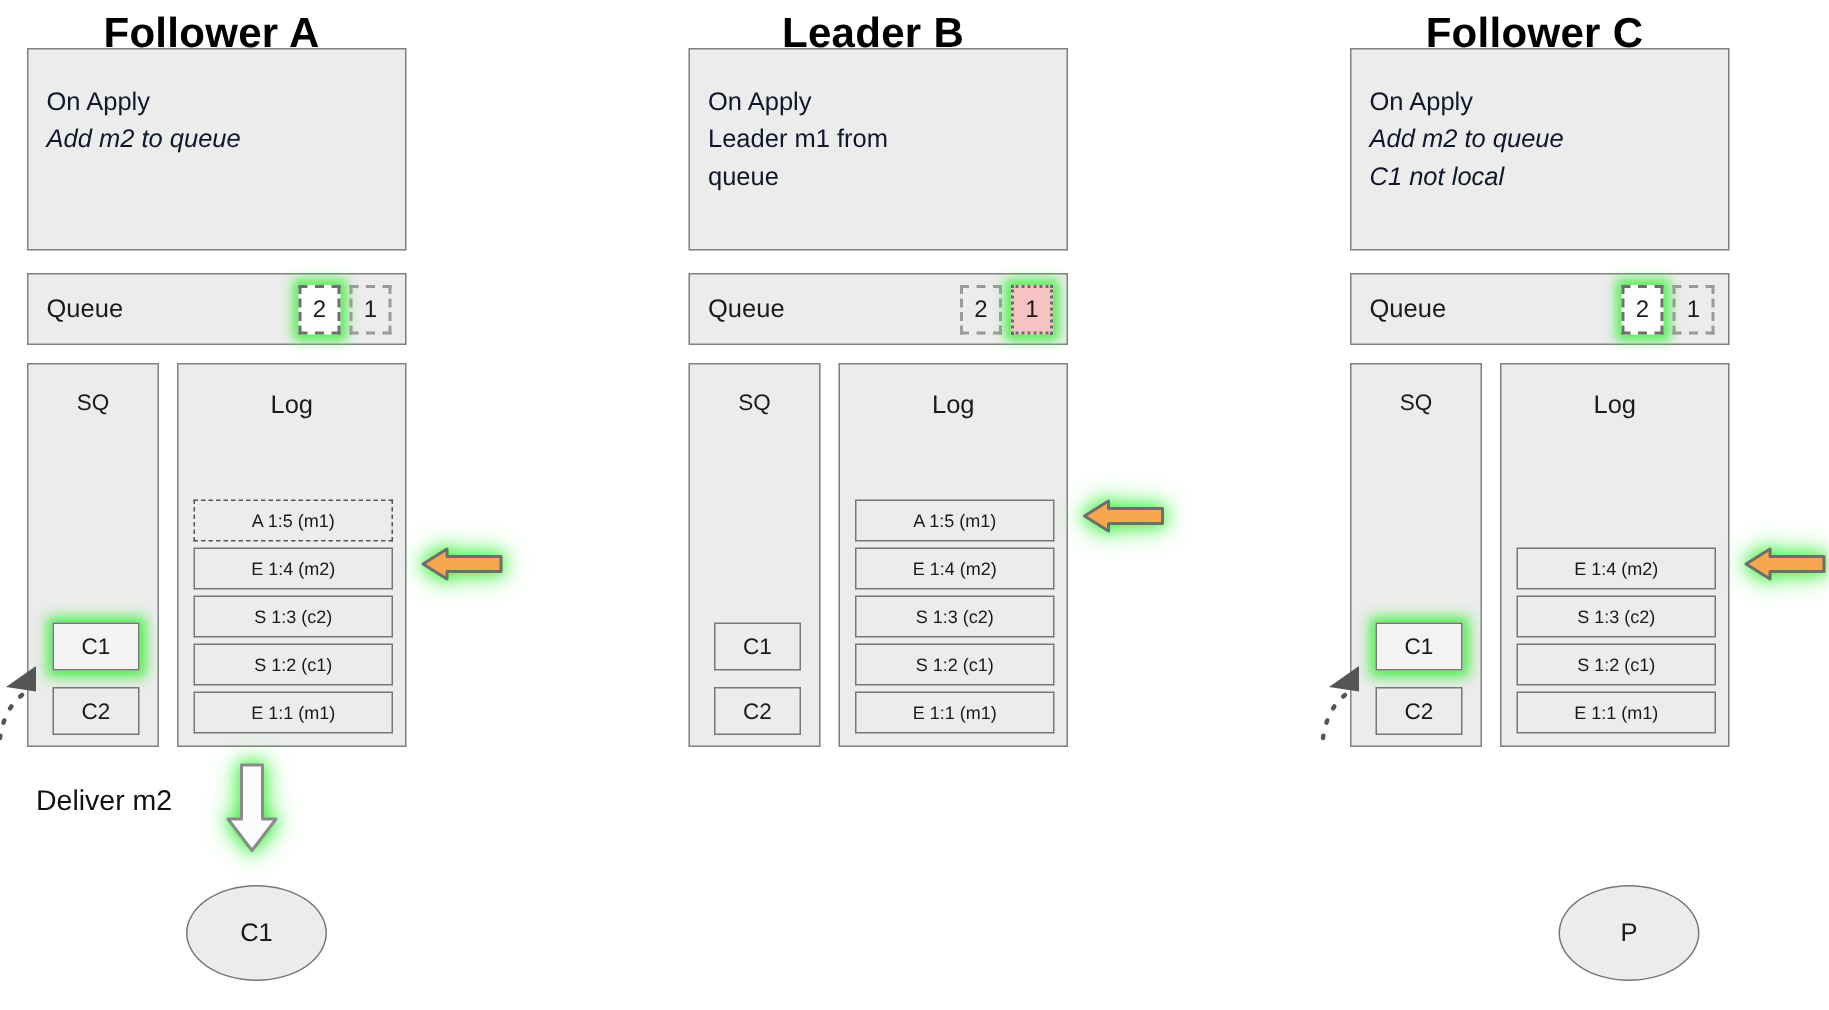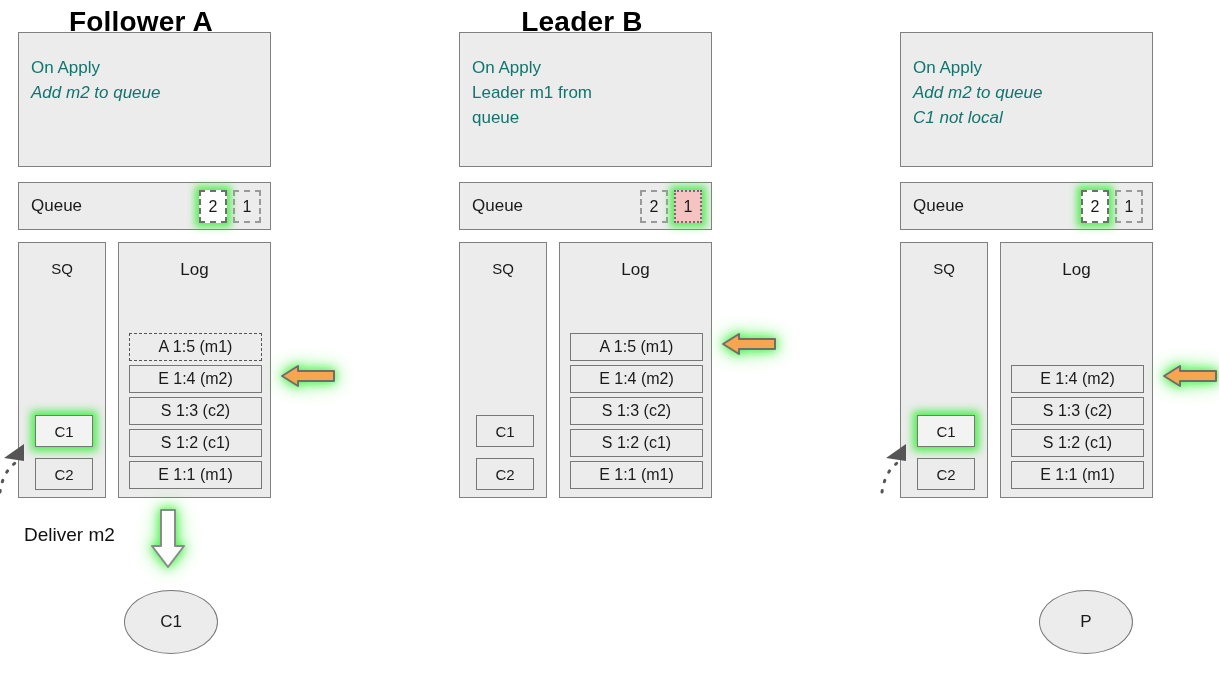--- a/index.html
+++ b/index.html
@@ -17,21 +17,21 @@
     position:absolute;top:6px;left:0;width:262px;text-align:center;
     font-size:28px;font-weight:bold;color:#000;letter-spacing:0.2px;
   }
 
   .panel{
     position:absolute;background:#ececec;border:1.5px solid #808080;
     box-sizing:border-box;
   }
 
   .onapply{left:8px;top:32px;width:253px;height:135px;}
-  .onapply .lines{position:absolute;left:12px;top:22px;font-size:17px;line-height:25px;color:#0f766e;}
+  .onapply .lines{position:absolute;left:12px;top:22px;font-size:17px;line-height:25px;color:#0f172a;}
   .onapply .l1{font-style:normal;}
   .onapply .lit{font-style:italic;}
 
   .queue{left:8px;top:182px;width:253px;height:48px;}
   .queue .qlabel{position:absolute;left:12px;top:13px;font-size:17px;}
   .qslots{position:absolute;right:9px;top:7px;display:flex;gap:6px;align-items:center;}
   .qslot{
     width:28px;height:33px;box-sizing:border-box;
     display:flex;align-items:center;justify-content:center;
     font-size:16px;color:#1a1a1a;background:#ffffff;
@@ -51,21 +51,21 @@
   }
   .sq .c1{top:172px;}
   .sq .c2{top:215px;}
   .sq .cbox.hi{box-shadow:0 0 8px 4px rgba(60,240,60,.9);background:#f3f3f3;}
 
   .log{left:108px;top:242px;width:153px;height:256px;}
   .log .hdr{position:absolute;top:17px;left:0;width:100%;text-align:center;font-size:17px;}
   .entries{position:absolute;left:10px;bottom:8px;width:133px;display:flex;flex-direction:column-reverse;gap:4px;}
   .entry{
     height:28px;box-sizing:border-box;background:#ececec;border:1.5px solid #777;
-    display:flex;align-items:center;justify-content:center;font-size:16px;white-space:nowrap;
+    display:flex;align-items:center;justify-content:center;font-size:12px;white-space:nowrap;
   }
   .entry.dashed{border:1.5px dashed #555;background:#ececec;}
 
   
   .oarrow{position:absolute;width:56px;height:28px;}
   .oarrow svg{display:block;filter:drop-shadow(0 0 5px rgba(60,240,60,.95))
                                drop-shadow(0 0 9px rgba(60,240,60,.7));}
 
   
   .dotfeed{position:absolute;width:36px;height:80px;}
@@ -185,20 +185,21 @@
   <div class="oarrow" style="left:270px;top:330px;">
     <svg width="56" height="28" viewBox="0 0 56 28">
       <polygon points="2,14 18,4 18,9 54,9 54,19 18,19 18,24" fill="#f5a64f" stroke="#6e6e6e" stroke-width="2" stroke-linejoin="round"></polygon>
     </svg>
   </div>
 
   <div class="ellipse" id="ell-b">P</div>
 </div>
 
 <div class="col" id="col-c">
+  <div class="col-title">Follower C</div>
 
   <div class="panel onapply">
     <div class="lines">
       <div class="l1">On Apply</div>
       <div class="lit">Add m2 to queue</div>
       <div class="lit">C1 not local</div>
     </div>
   </div>
 
   <div class="panel queue">

